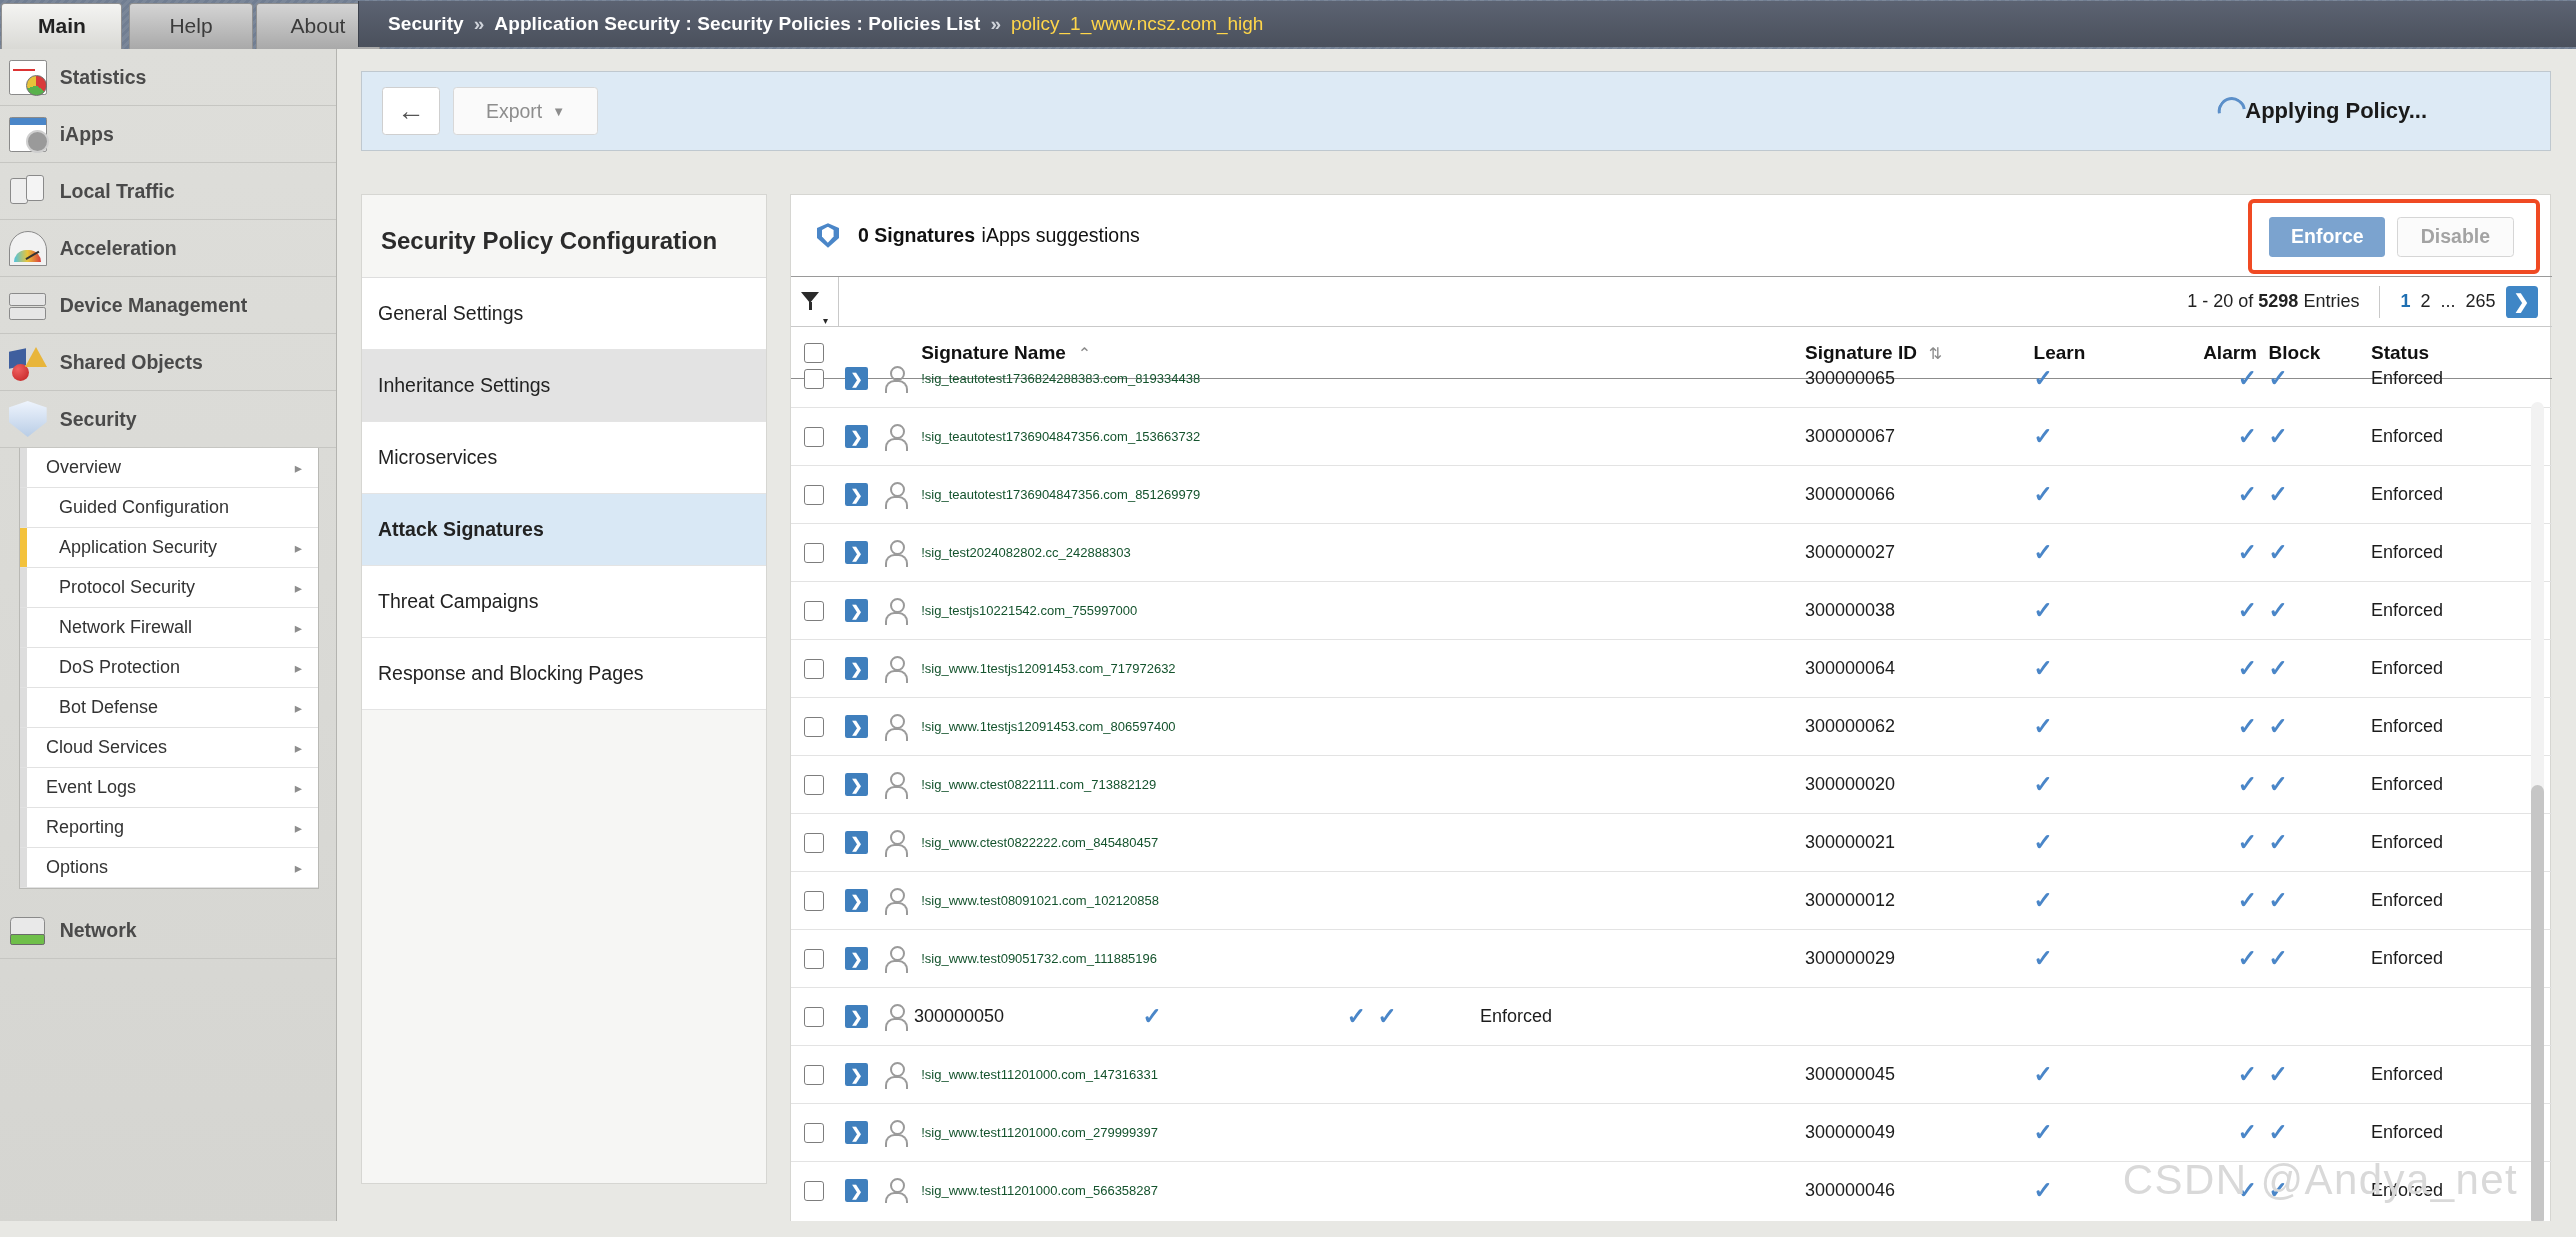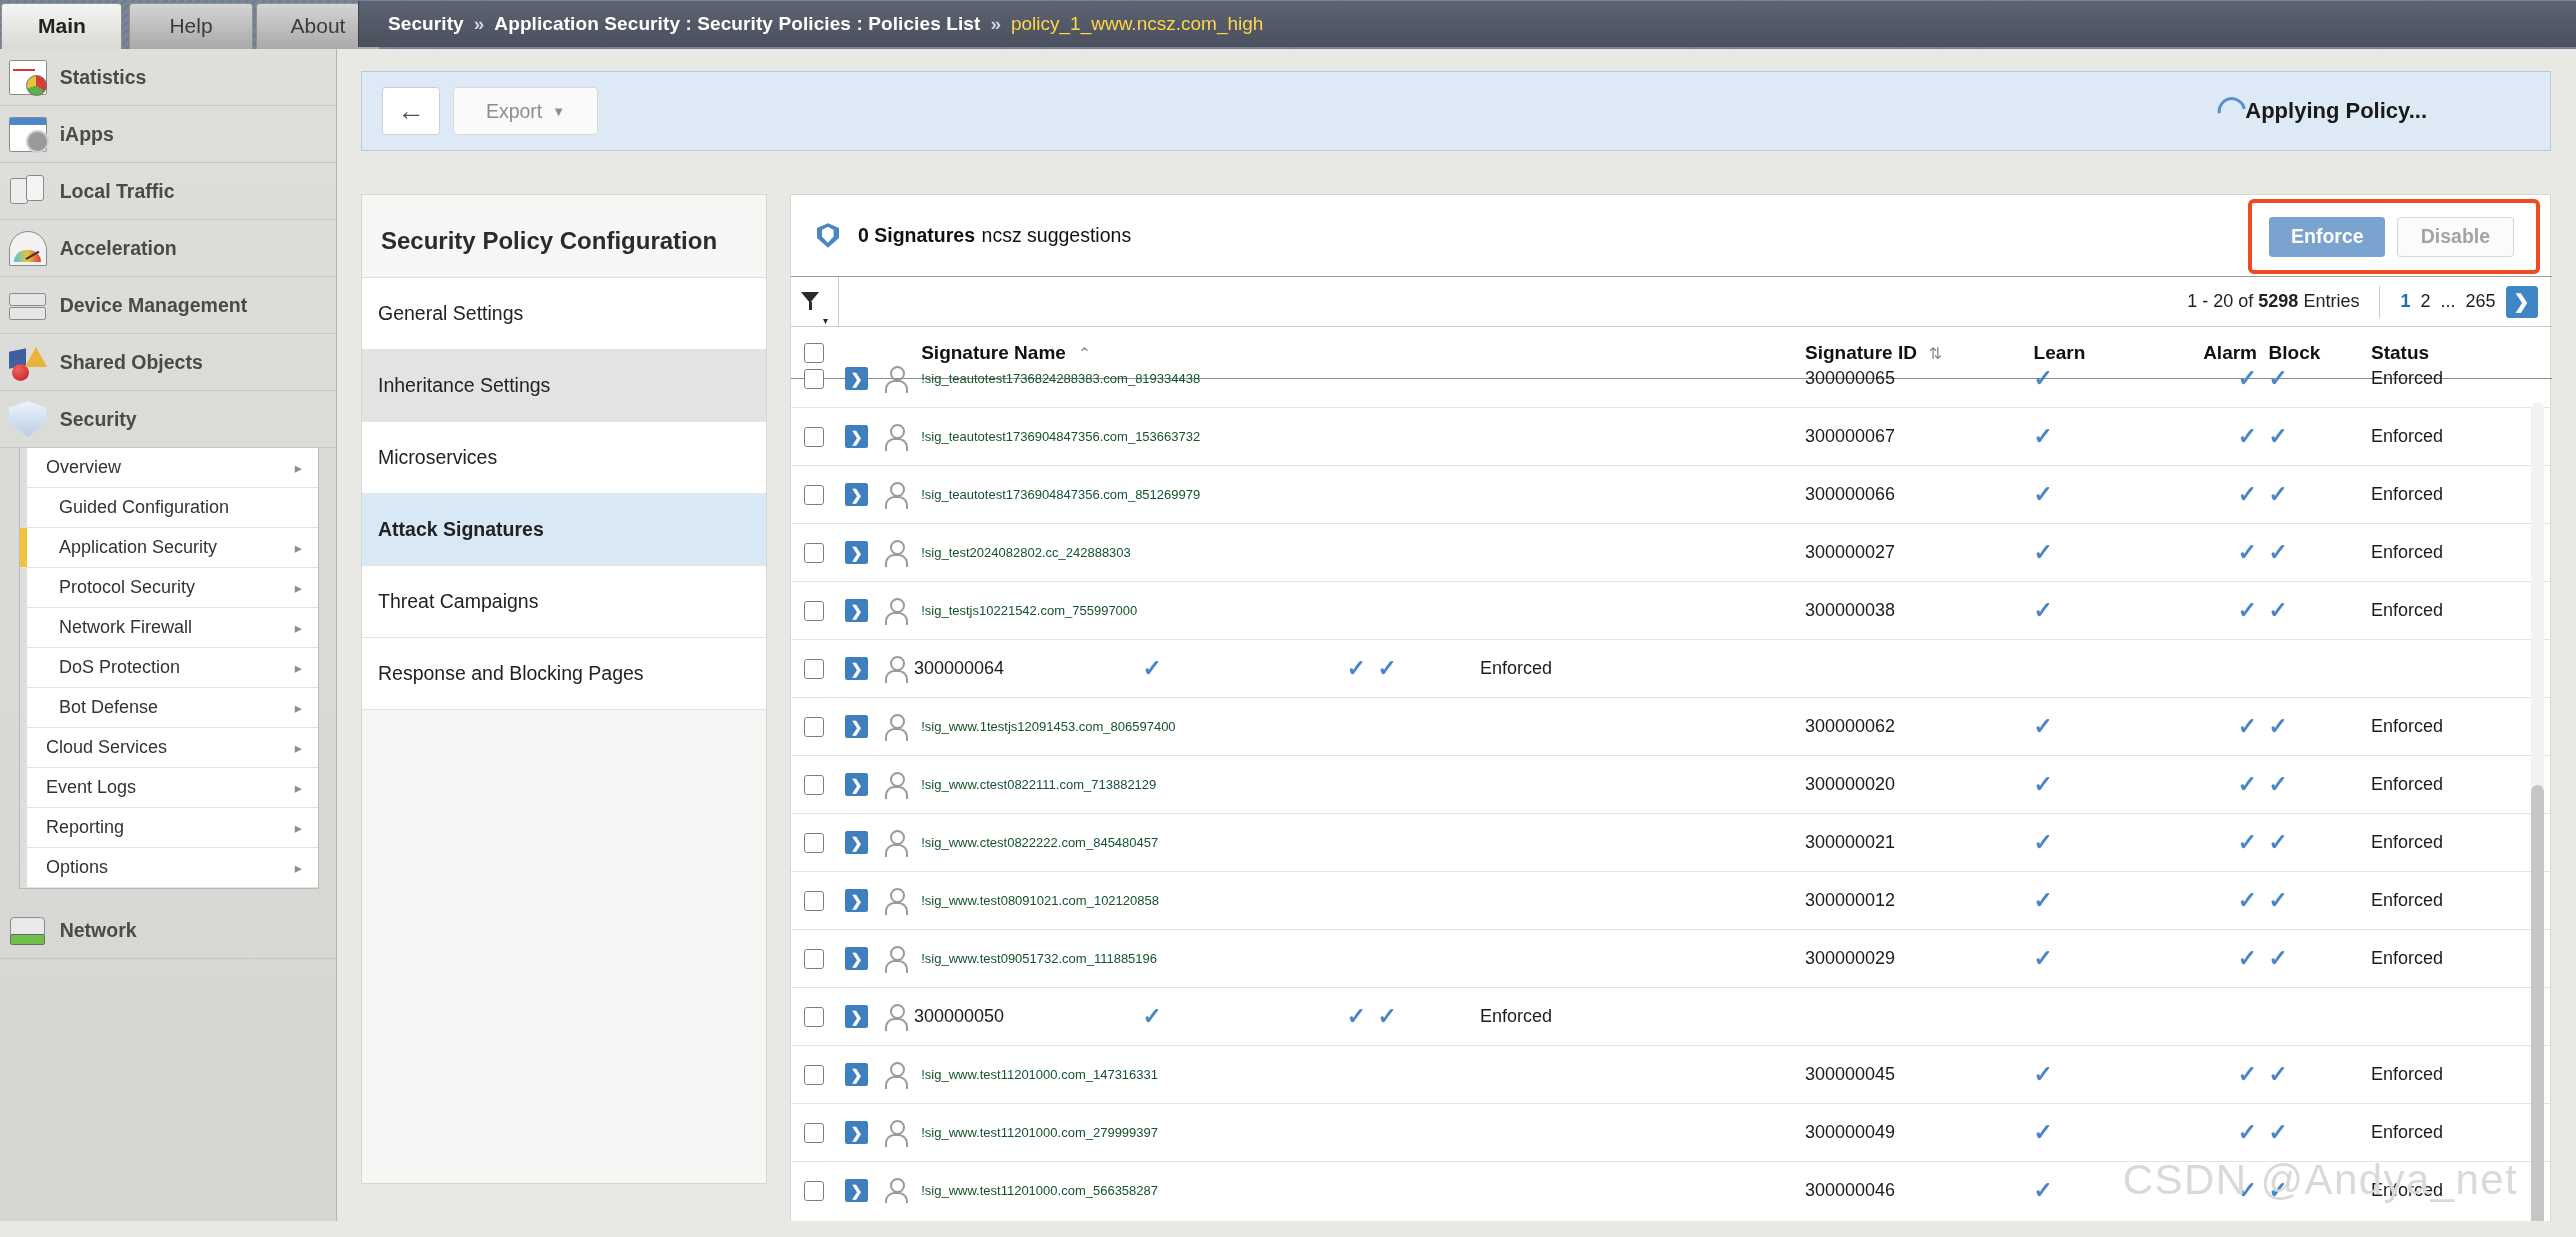--- a/index.html
+++ b/index.html
@@ -423,21 +423,21 @@
           <span>Response and Blocking Pages</span>
         </div>
       </div>
     </div>
 
     <div class="card-sigs">
 
       <div class="sig-suggest">
         <span class="shield-mini"></span>
         <span class="s-strong">0 Signatures</span>
-        <span class="s-rest">ncsz suggestions</span>
+        <span class="s-rest">iApps suggestions</span>
       </div>
 
       <div class="enforce-box">
         <button class="btn-enforce">Enforce</button>
         <button class="btn-disable">Disable</button>
       </div>
 
       <div class="filter-bar">
         <div class="filter-cell">
           <span class="funnel"></span>
@@ -602,20 +602,21 @@
           <div class="row">
             <div class="c-cb">
               <span class="cb"></span>
             </div>
             <div class="c-exp">
               <span class="expand">❯</span>
             </div>
             <div class="c-usr">
               <span class="usr"></span>
             </div>
+            <div class="c-name"><span class="signame">!sig_www.1testjs12091453.com_717972632</span></div>
             <div class="c-id"><span class="sigid">300000064</span></div>
             <div class="c-learn">
               <span class="chk">✓</span>
             </div>
             <div class="c-alarm">
               <span class="chk">✓</span>
             </div>
             <div class="c-block">
               <span class="chk">✓</span>
             </div>

